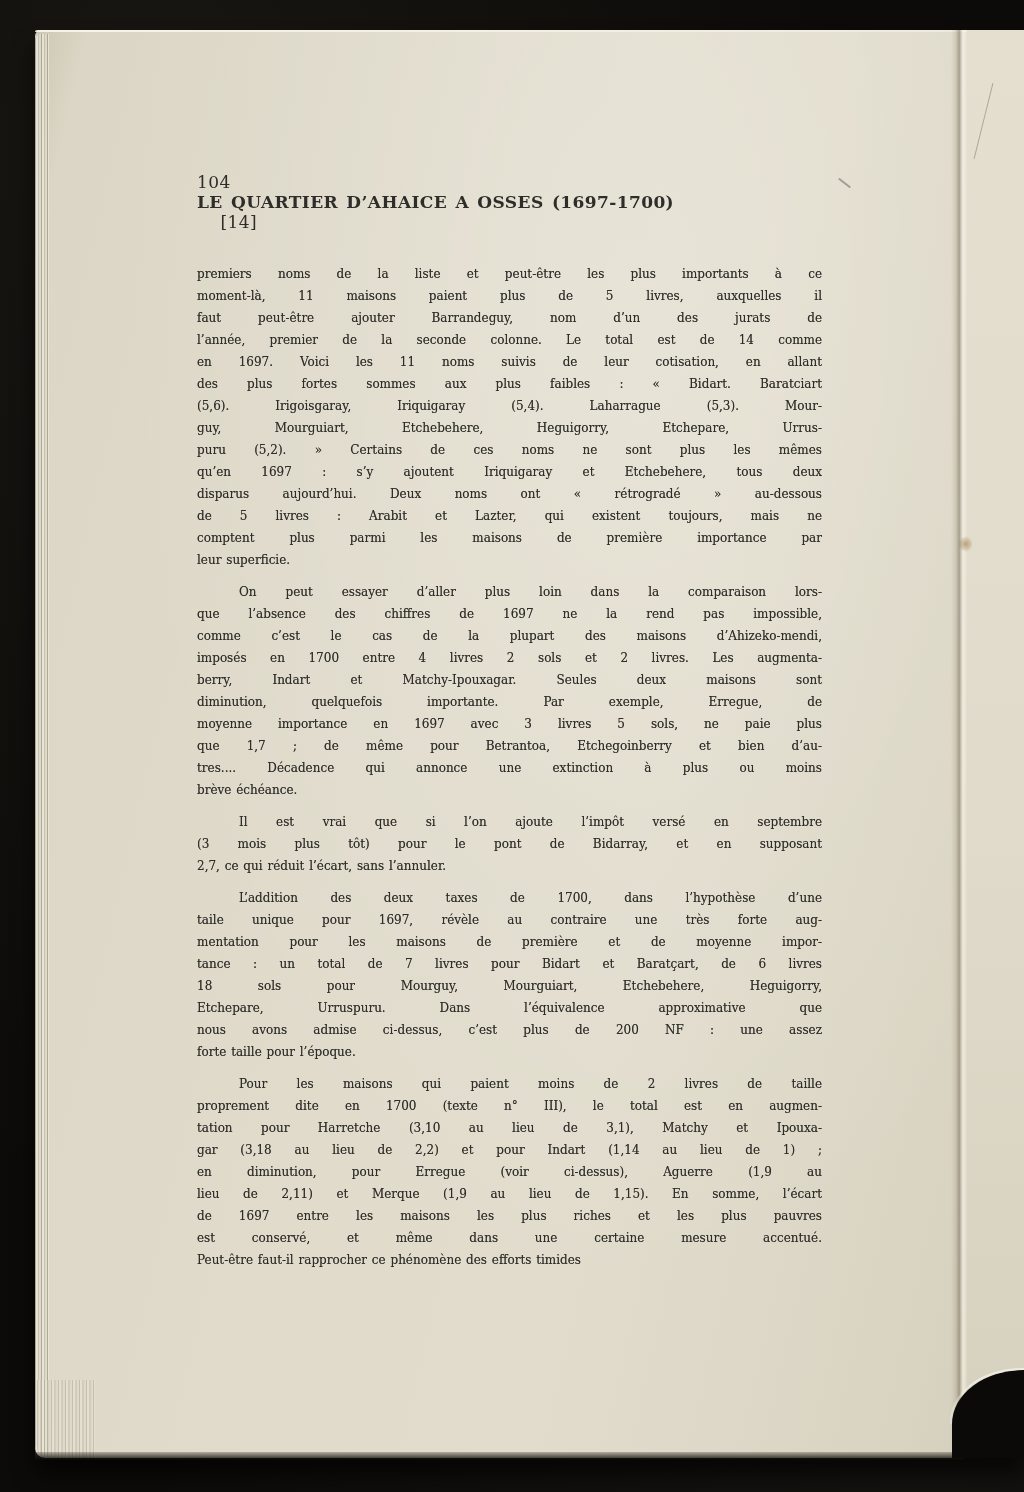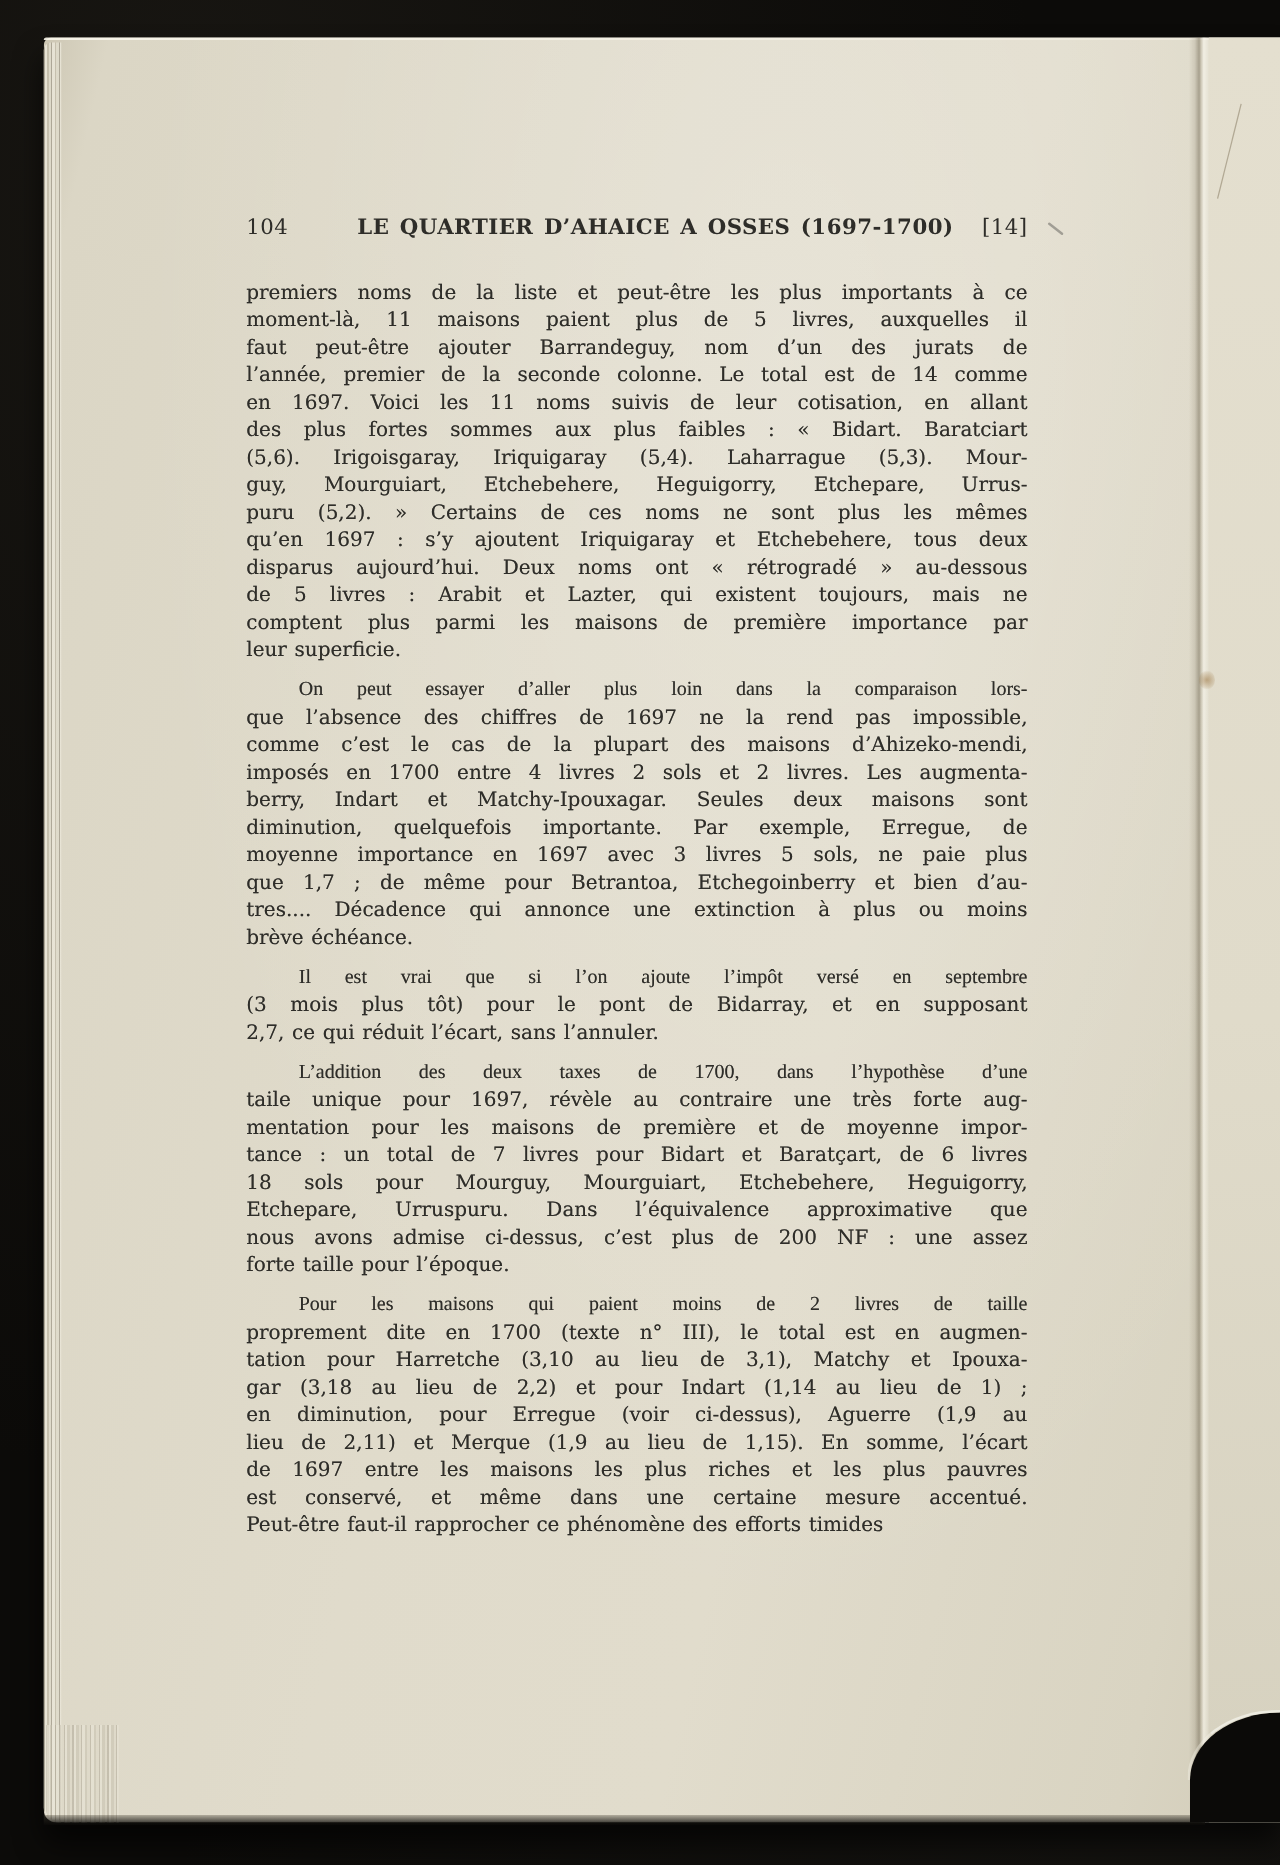--- a/index.html
+++ b/index.html
@@ -73,37 +73,37 @@
   }
   .bottom-shade{
     position:absolute; left:0; right:60px; bottom:-2px; height:8px;
     background:linear-gradient(180deg, rgba(90,84,70,.35), rgba(10,9,7,.9));
   }
   .content{
     position:absolute; left:162px; top:142px; width:625px; color:var(--ink);
   }
   .header{
     display:flex; align-items:baseline; font-size:17px; letter-spacing:.4px;
-    margin-bottom:31px; white-space:nowrap;
+    margin-bottom:31px; white-space:nowrap;flex-direction:column;
   }
   .header .pagenum{width:90px; text-align:left;}
   .header .title{flex:1; text-align:center; word-spacing:2px;font-weight:bold;}
   .header .folio{width:60px; text-align:right;}
   .pen-tick{
     position:absolute; left:802px; top:152px; width:15px; height:2px;
     background:rgba(105,104,98,.55); transform:rotate(38deg); border-radius:2px;
   }
-  .text-block{ font-size:16px; line-height:22px;margin-top:12px; }
+  .text-block{ font-size:12px; line-height:22px;margin-top:12px; }
   .line{
     text-align:justify; text-align-last:justify;
     white-space:normal; word-spacing:1px;
     text-shadow:0 0 .5px rgba(46,45,41,.55);
   }
   .para .line:last-child{ text-align-last:left; }
-  .para.indented .line:first-child{ text-indent:42px;font-family:Liberation Serif, serif; }
+  .para.indented .line:first-child{ text-indent:42px; }
   .para + .para{ margin-top:10px; }
 </style>
 </head>
 <body>
 
 <div class="paper">
   <div class="stack-edges-left"></div>
   <div class="stack-edges-bottom"></div>
   <div class="far-page"></div>
   <div class="fold"></div>

